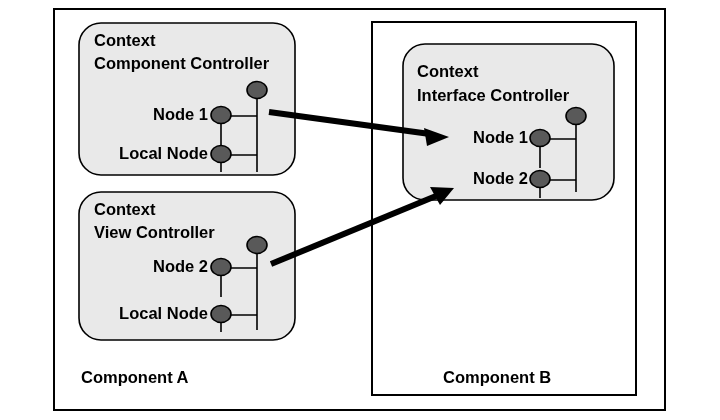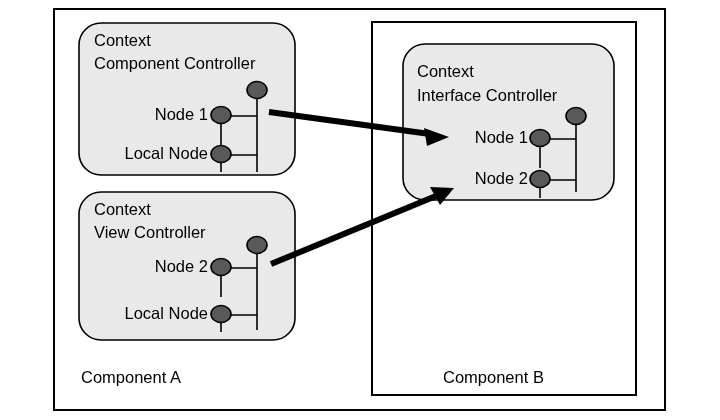--- a/index.html
+++ b/index.html
@@ -10,20 +10,21 @@
   }
   body {
     font-family: "Liberation Sans", sans-serif;
   }
   #stage {
     position: relative;
     width: 720px;
     height: 420px;
     background: #ffffff;
     overflow: hidden;
+    font-weight: bold;
   }
   #diagram-svg {
     position: absolute;
     left: 0;
     top: 0;
     width: 720px;
     height: 420px;
     display: block;
   }
   .frame-rect {

